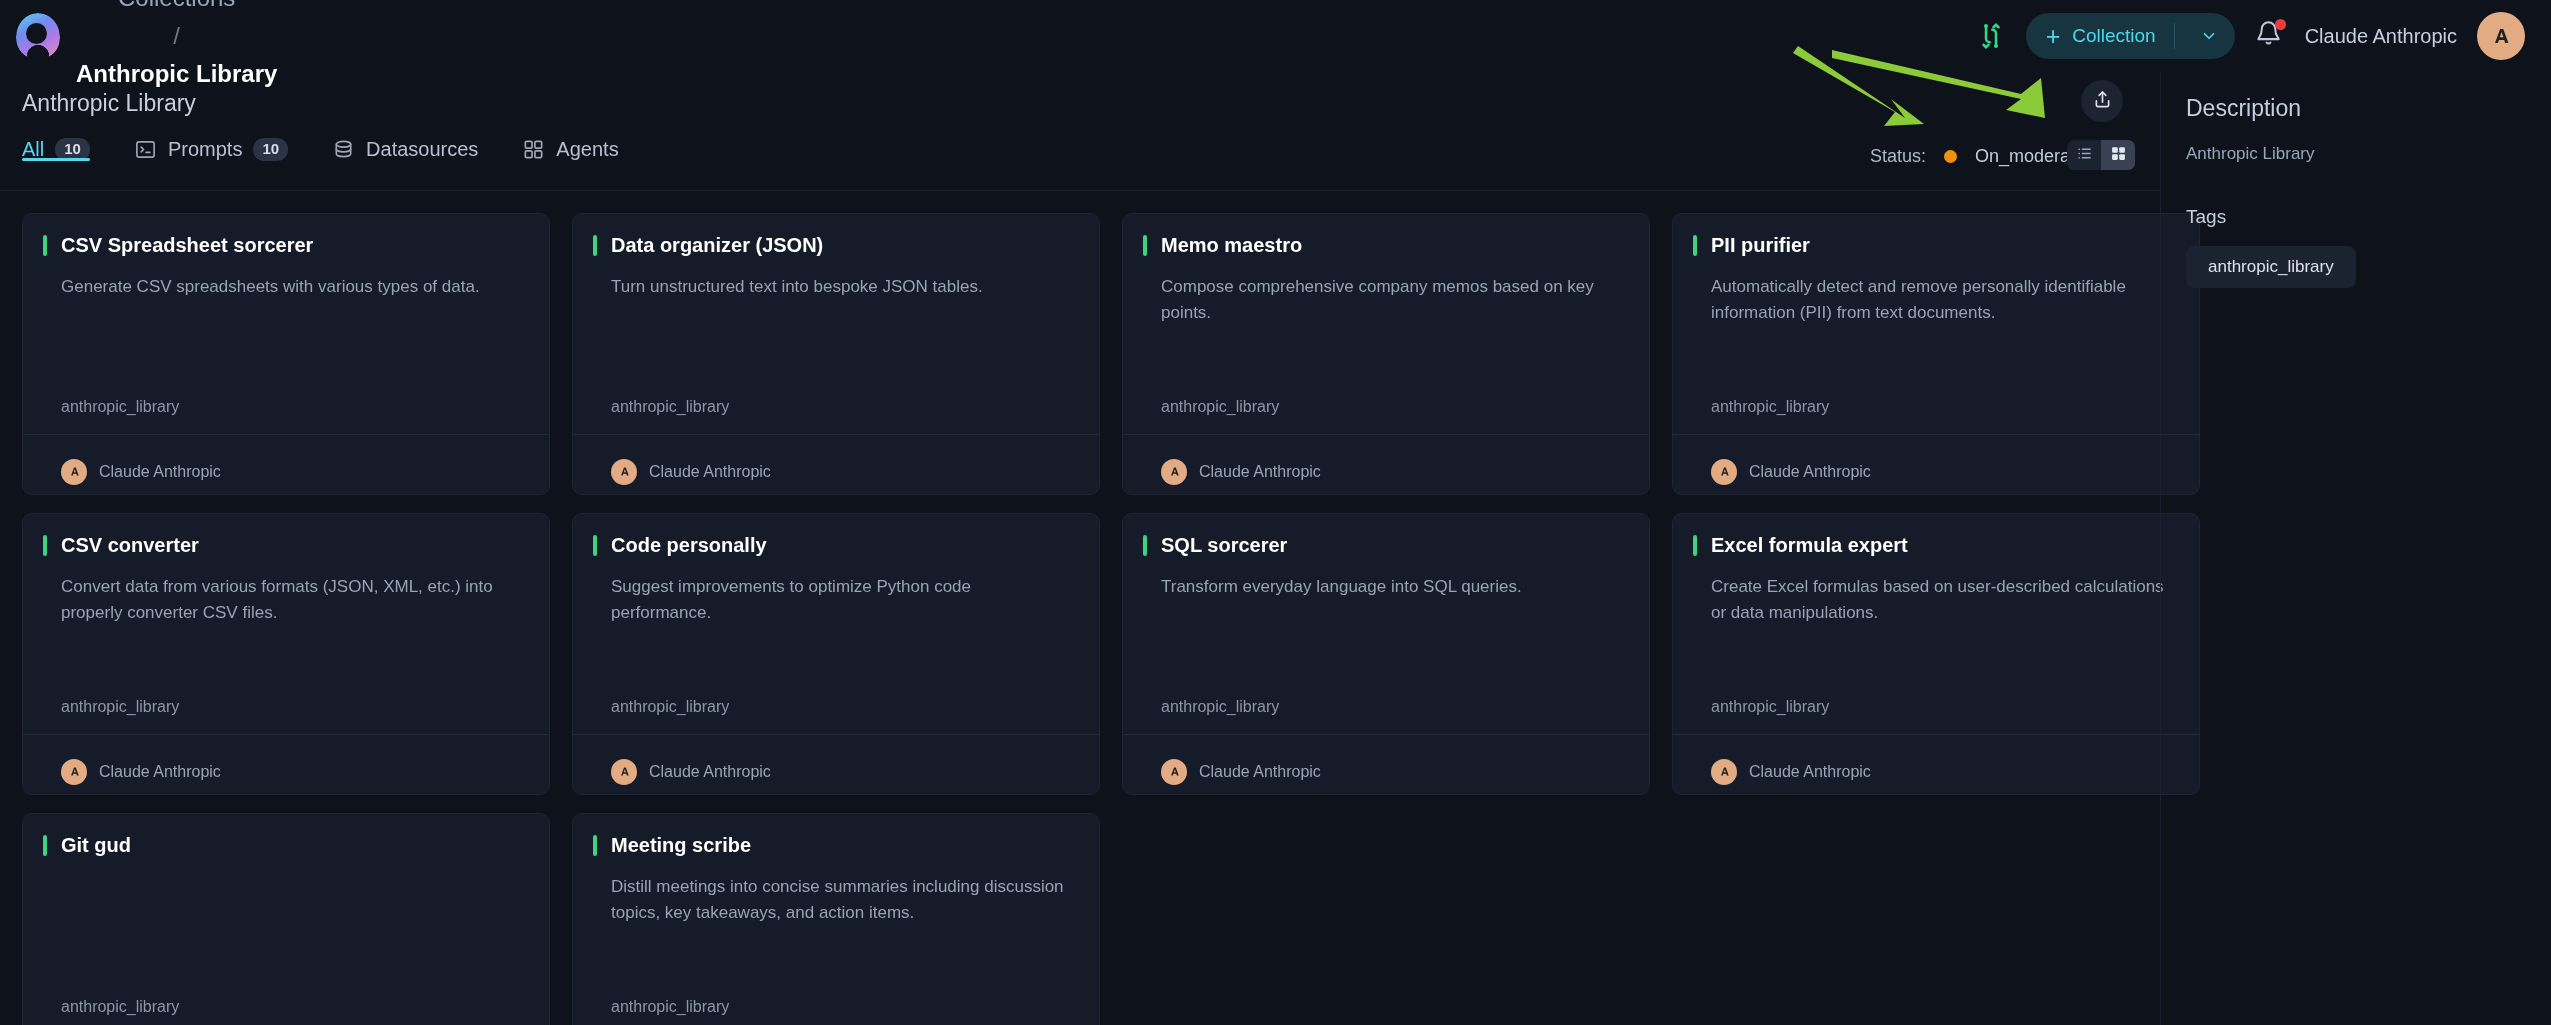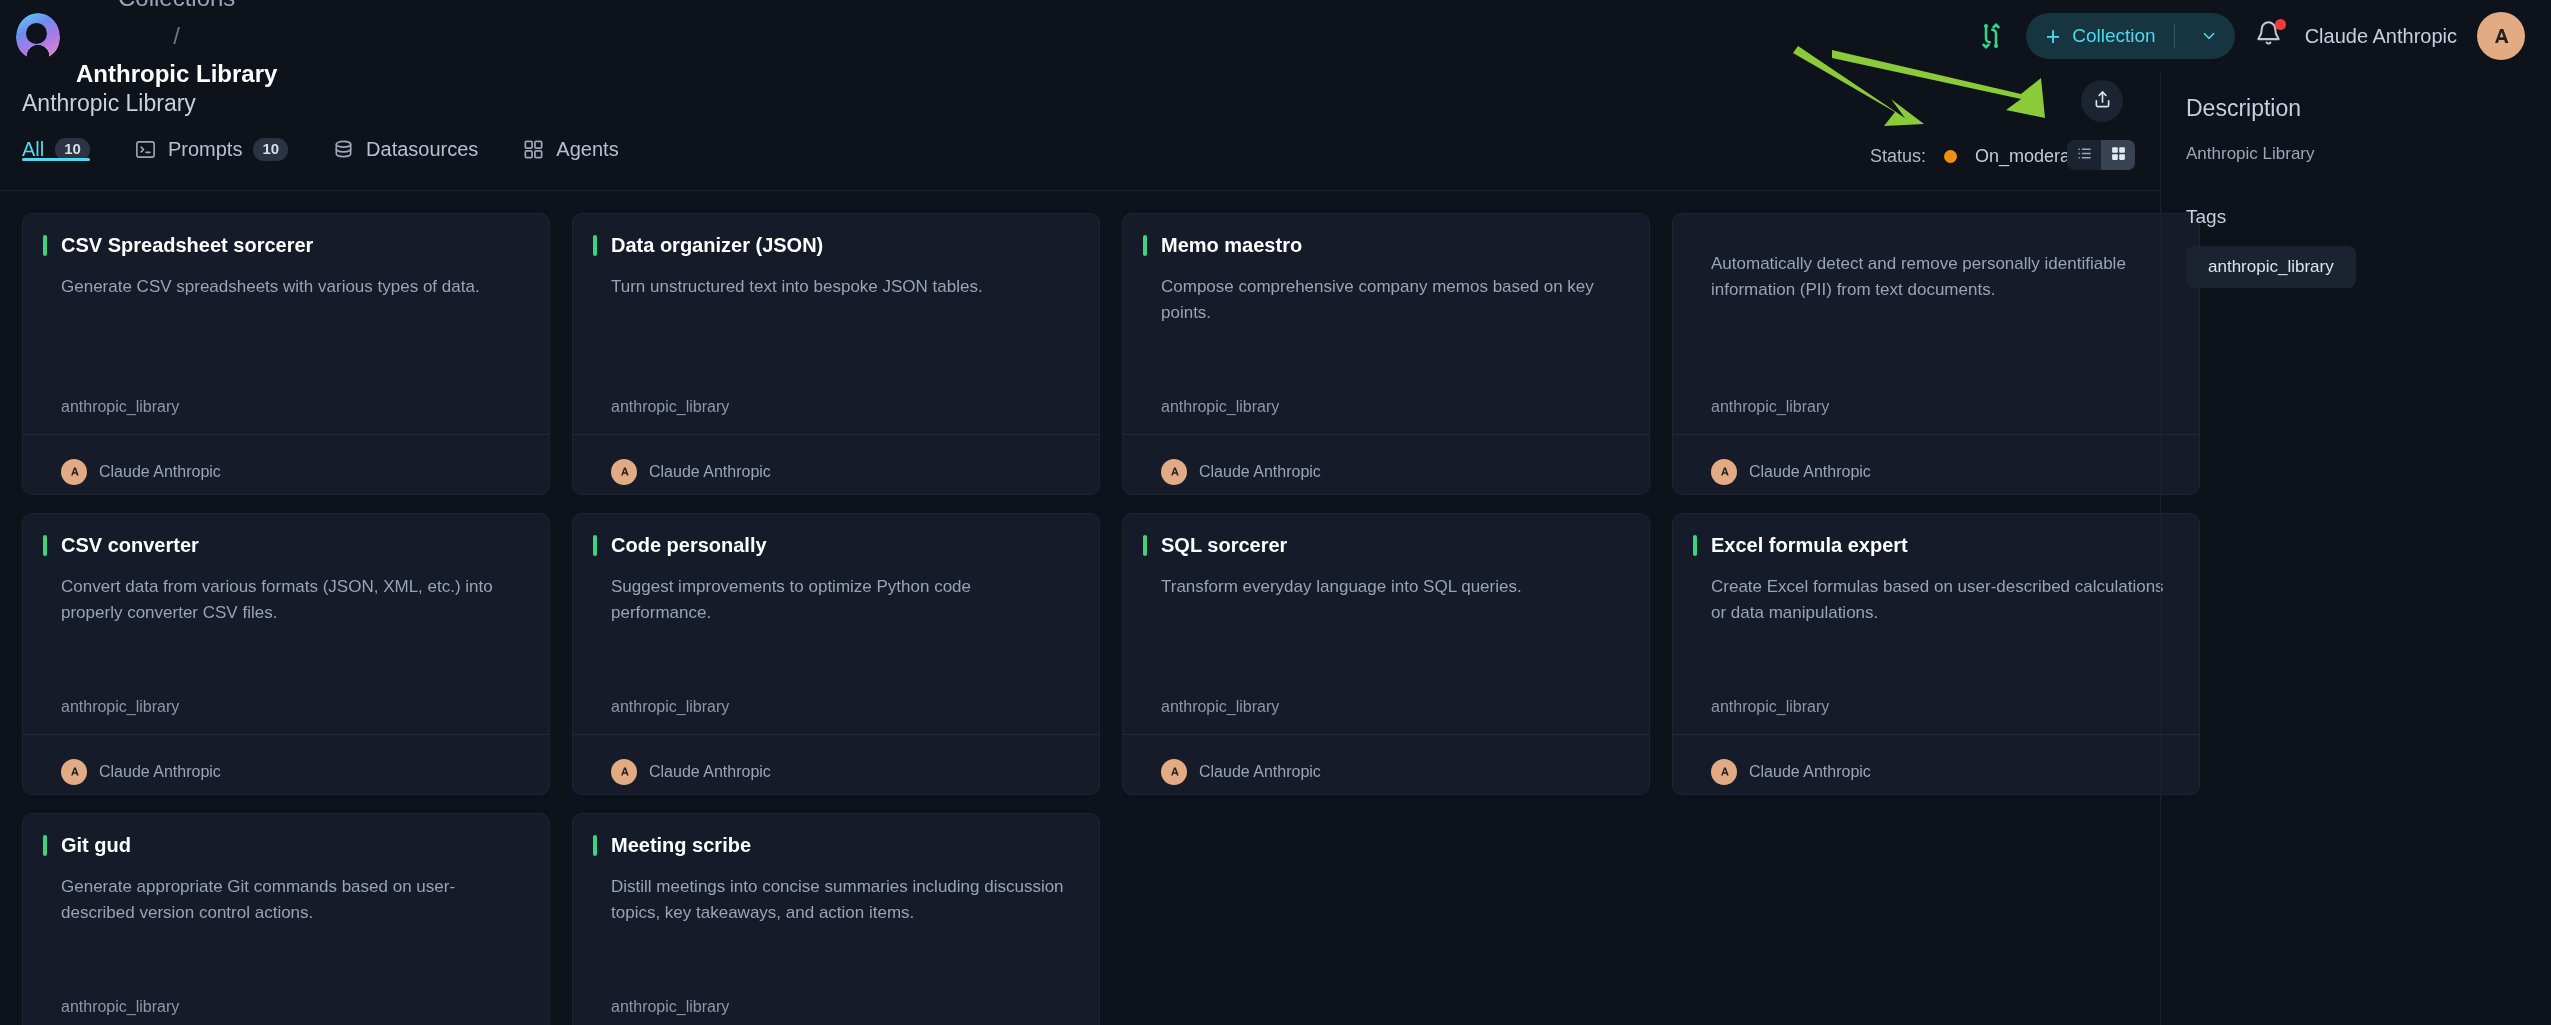--- a/index.html
+++ b/index.html
@@ -355,20 +355,24 @@
           <svg width="17" height="17" viewBox="0 0 32 32" fill="#23211d">
               <path d="M9.6 23.4L15.1 8.6h3.3l5.5 14.8h-3.4l-1.1-3.2h-5.6l-1.1 3.2H9.6zm5.1-6h3.9l-1.95-5.6-1.95 5.6z"></path>
             </svg>
         </span>
         <span class="author-name">Claude Anthropic</span>
       </div>
     </div>
 
     <div class="card">
       <div class="card-body">
+        <div class="card-title-row">
+          <span class="accent"></span>
+          <span class="card-title">PII purifier</span>
+        </div>
         <div class="card-desc">Automatically detect and remove personally identifiable information (PII) from text documents.</div>
         <div class="card-collection">anthropic_library</div>
       </div>
       <div class="card-foot">
         <span class="avatar-sm">
           <svg width="17" height="17" viewBox="0 0 32 32" fill="#23211d">
               <path d="M9.6 23.4L15.1 8.6h3.3l5.5 14.8h-3.4l-1.1-3.2h-5.6l-1.1 3.2H9.6zm5.1-6h3.9l-1.95-5.6-1.95 5.6z"></path>
             </svg>
         </span>
         <span class="author-name">Claude Anthropic</span>
@@ -450,21 +454,20 @@
         <span class="author-name">Claude Anthropic</span>
       </div>
     </div>
 
     <div class="card">
       <div class="card-body">
         <div class="card-title-row">
           <span class="accent"></span>
           <span class="card-title">Git gud</span>
         </div>
-        <div class="card-desc">Generate appropriate Git commands based on user-described version control actions.</div>
         <div class="card-collection">anthropic_library</div>
       </div>
       <div class="card-foot">
         <span class="avatar-sm">
           <svg width="17" height="17" viewBox="0 0 32 32" fill="#23211d">
               <path d="M9.6 23.4L15.1 8.6h3.3l5.5 14.8h-3.4l-1.1-3.2h-5.6l-1.1 3.2H9.6zm5.1-6h3.9l-1.95-5.6-1.95 5.6z"></path>
             </svg>
         </span>
         <span class="author-name">Claude Anthropic</span>
       </div>

